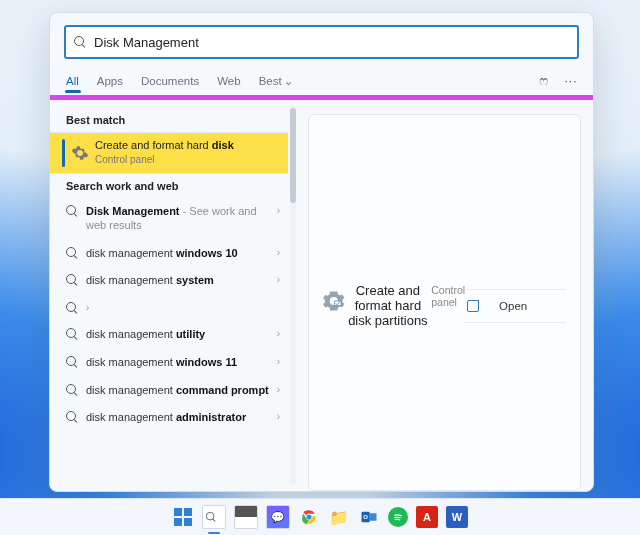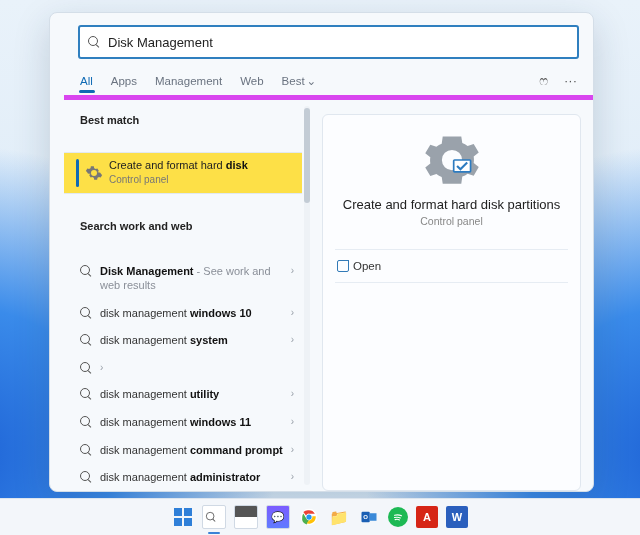--- a/index.html
+++ b/index.html
@@ -27,21 +27,20 @@
     top: 12px;
     width: 545px;
     height: 480px;
     background: #f6f9fc;
     border: 1px solid #d4dee8;
     border-radius: 8px;
     box-shadow: 0 12px 36px rgba(30, 50, 80, 0.18);
     display: flex;
     flex-direction: column;
     box-sizing: border-box;
-    padding-left: 14px;
   }
 
   .search-row {
     padding: 12px 14px 8px 14px;
   }
   .search-box {
     display: flex;
     align-items: center;
     height: 30px;
     background: #fff;
@@ -121,21 +120,20 @@
     min-height: 0;
   }
 
   .left {
     width: 238px;
     box-sizing: border-box;
     padding: 8px 0 0 12px;
     overflow: hidden;
     display: flex;
     flex-direction: column;
-    gap: 20px;
   }
   .sec-header {
     font-size: 11px;
     font-weight: 600;
     color: #222;
     padding: 6px 4px 6px 4px;
   }
 
   .best-match {
     display: flex;
@@ -203,38 +201,37 @@
     display: flex;
     flex-direction: column;
   }
   .detail-card {
     border: 1px solid #e0e7ef;
     border-radius: 6px;
     background: #fcfdff;
     flex: 1;
     padding: 18px 14px 12px 14px;
     display: flex;
-    flex-direction: column;
     align-items: center;
     box-sizing: border-box;
   }
   .big-gear { width: 54px; height: 54px; margin-bottom: 10px; }
   .big-gear svg { width: 100%; height: 100%; }
   .detail-title { font-size: 13px; color: #222; text-align: center; }
   .detail-sub { font-size: 10.5px; color: #888; margin-top: 3px; margin-bottom: 22px; }
   .open-row {
     width: 100%;
     border-top: 1px solid #e6ecf3;
     border-bottom: 1px solid #e6ecf3;
     padding: 10px 2px;
     font-size: 11.5px;
     color: #333;
     display: flex;
     align-items: center;
-    gap: 4px;
+    gap: 20px;
     cursor: pointer;
   }
   .open-ico {
     width: 12px; height: 12px;
     border: 1.2px solid #327ab7;
     border-radius: 2px;
     position: relative;
     box-sizing: border-box;
   }
   .open-ico::after {
@@ -308,21 +305,21 @@
   <div class="search-row">
     <div class="search-box">
       <span class="mag"></span>
       <input type="text" value="Disk Management" style="">
     </div>
   </div>
 
   <div class="tabs">
     <span class="tab active">All</span>
     <span class="tab">Apps</span>
-    <span class="tab">Management</span>
+    <span class="tab">Documents</span>
     <span class="tab">Web</span>
     <span class="tab"><span>Best</span><span class="caret">⌄</span></span>
     <div class="tabs-right">
       <span>ෆ</span>
       <span>···</span>
     </div>
   </div>
 
   <div class="body">
 

